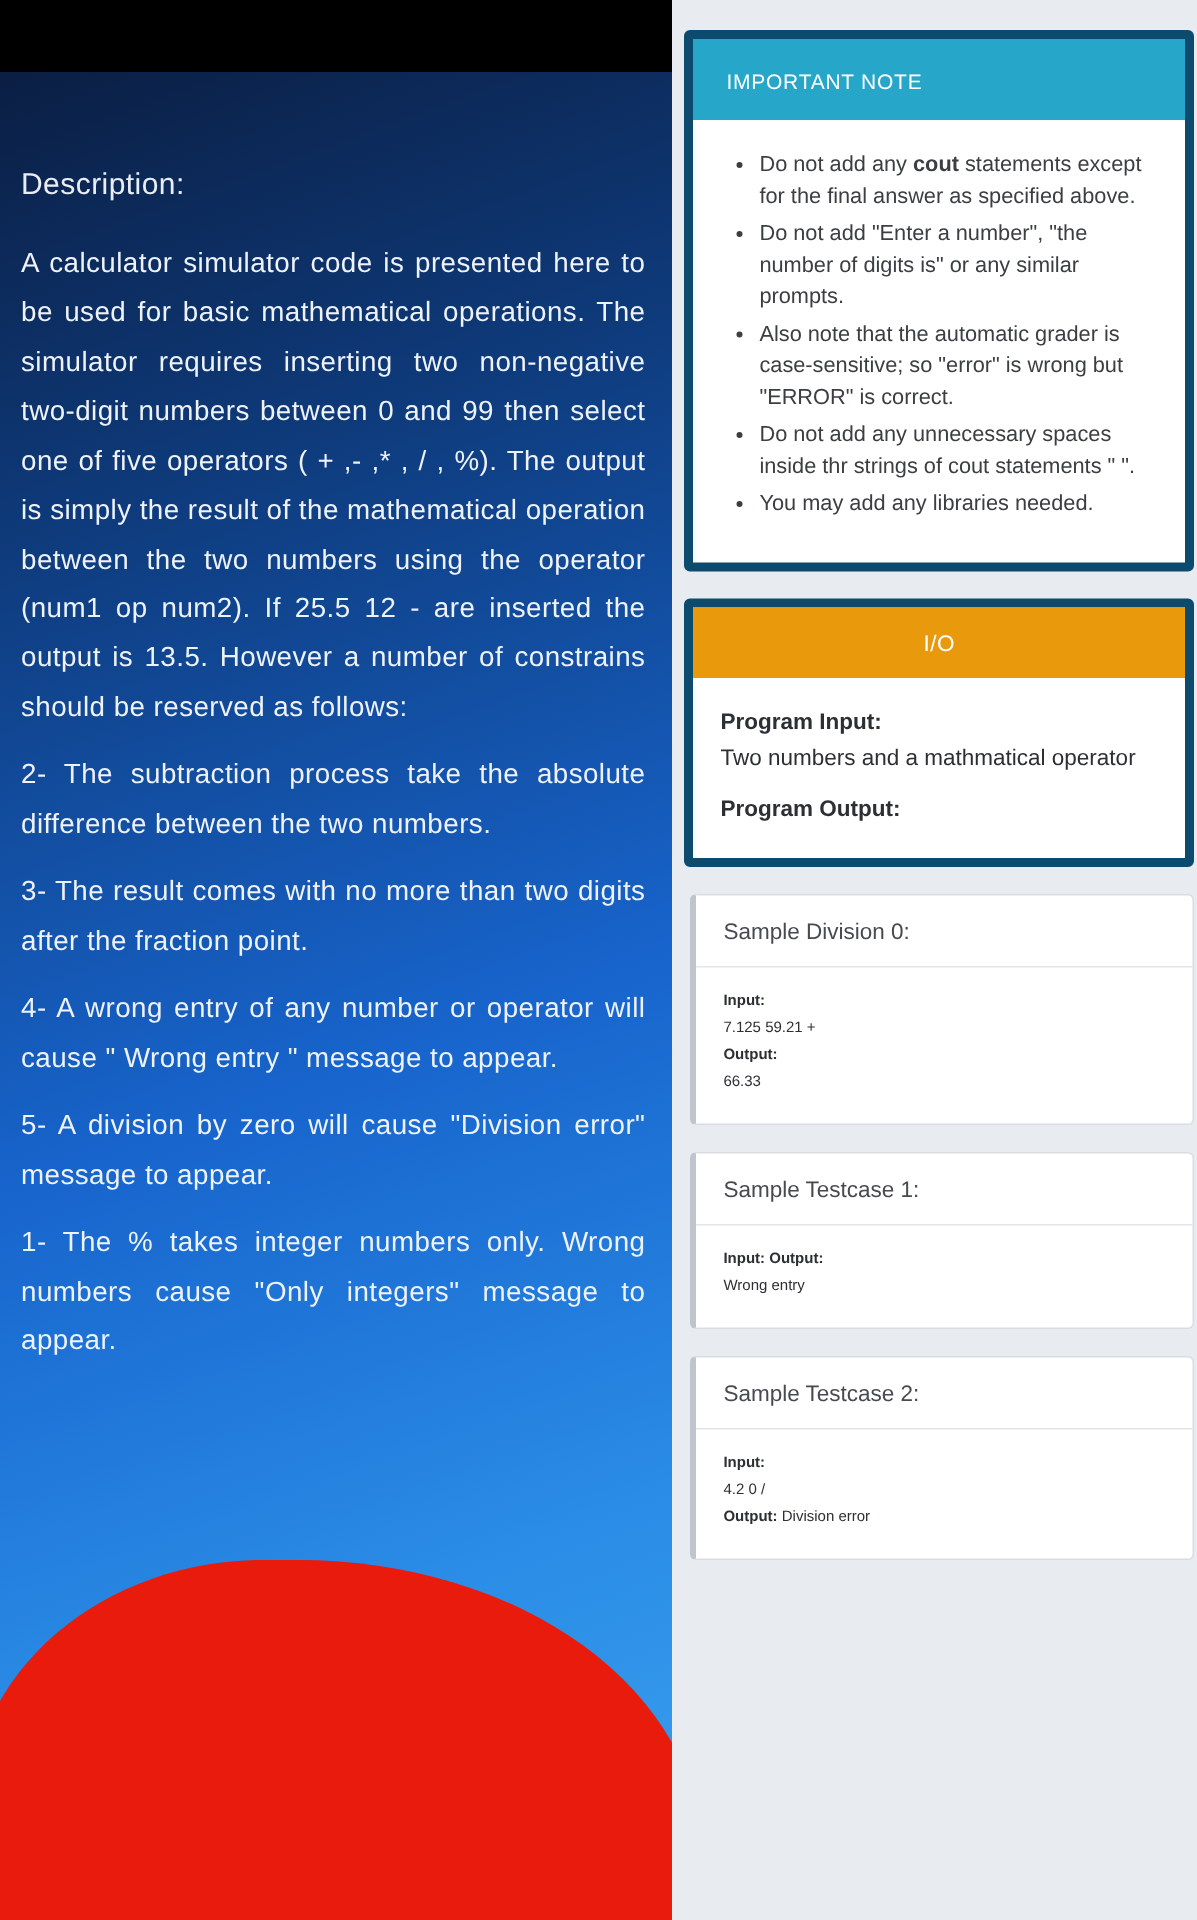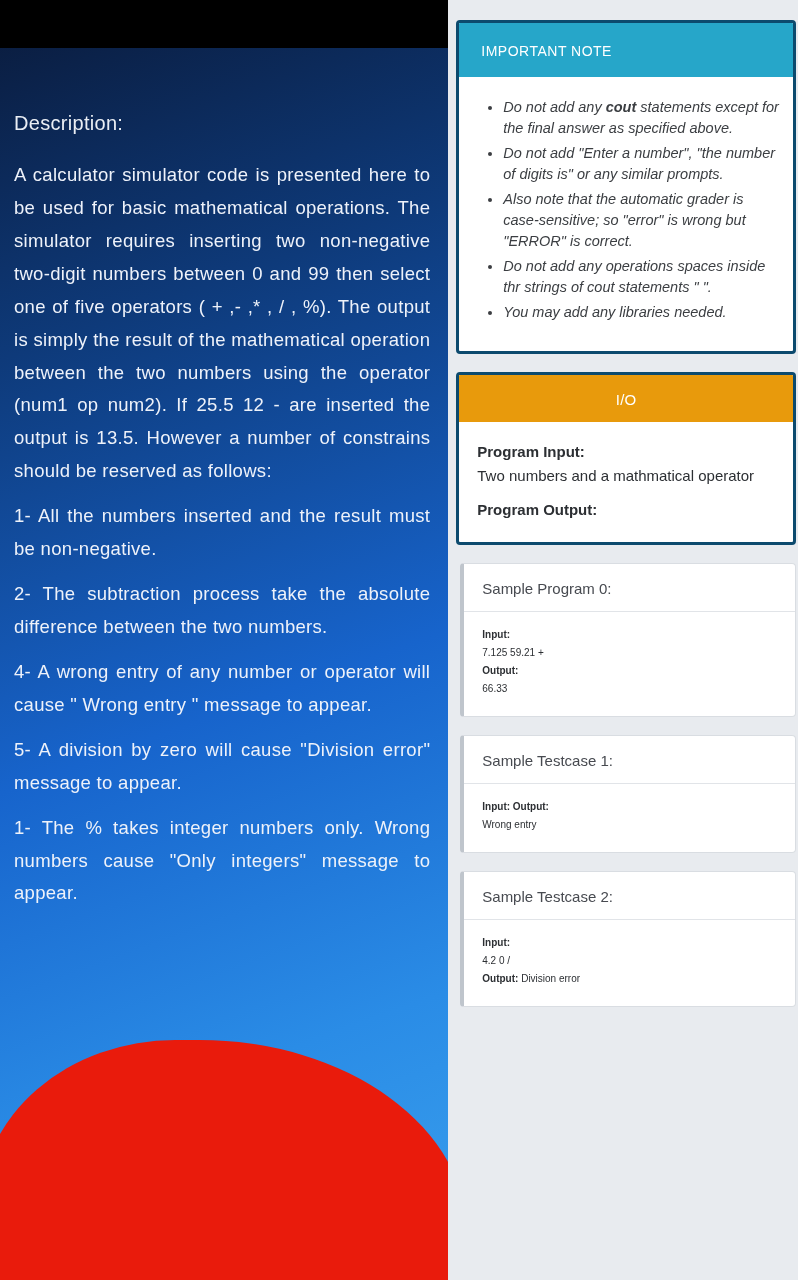--- a/index.html
+++ b/index.html
@@ -40,33 +40,33 @@
     width: 352px;
     background: #e8ebef;
     display: flex;
     flex-direction: column;
     gap: 18px;
     padding: 20px 0 0 0;
     overflow: hidden;
   }
   .card {
     background: #fff;
-    border: 3px solid #0c4a6e;
+    border: 6px solid #0c4a6e;
     border-radius: 4px;
     margin: 0 2px 0 8px;
     overflow: hidden;
   }
   .note-header {
     background: #26a6c9;
     color: #fff;
     padding: 20px 22px 18px;
     font-size: 14px;
     letter-spacing: .5px;
   }
-  .note-body { padding: 20px 12px 24px 28px; font-size: 14.5px; color: #3b3e42; font-style: italic; }
+  .note-body { padding: 20px 12px 24px 28px; font-size: 14.5px; color: #3b3e42; }
   .note-body ul { list-style: disc; padding-left: 16px; }
   .note-body li { margin-bottom: 4px; line-height: 1.45; }
   .note-body b { font-weight: 700; }
   .io-header {
     background: #e89a0c;
     color: #fff;
     padding: 16px 22px 14px;
     font-size: 15px;
     letter-spacing: .3px;
     text-align: center;
@@ -92,55 +92,55 @@
   .tc-body .val { display: block; }
 </style>
 </head>
 <body>
 
 <div class="left-panel">
   <div class="black-strip"></div>
   <div class="desc-title">Description:</div>
   <div class="desc-body">
     <span>A calculator simulator code is presented here to be used for basic mathematical operations. The simulator requires inserting two non-negative two-digit numbers between 0 and 99 then select one of five operators ( + ,- ,* , / , %). The output is simply the result of the mathematical operation between the two numbers using the operator (num1 op num2). If 25.5 12 - are inserted the output is 13.5. However a number of constrains should be reserved as follows:</span>
-    <div class="item">1- All the numbers inserted and the result must be non-negative.</div>
     <div class="item">2- The subtraction process take the absolute difference between the two numbers.</div>
+    <div class="item">3- The result comes with no more than two digits after the fraction point.</div>
     <div class="item">4- A wrong entry of any number or operator will cause " Wrong entry " message to appear.</div>
     <div class="item">5- A division by zero will cause "Division error" message to appear.</div>
     <div class="item">1- The % takes integer numbers only. Wrong numbers cause "Only integers" message to appear.</div>
   </div>
   <div class="red-blob"></div>
 </div>
 
 <div class="right-panel">
 
   <div class="card">
     <div class="note-header">IMPORTANT NOTE</div>
     <div class="note-body">
       <ul>
         <li><span>Do not add any </span><b>cout</b><span> statements except for the final answer as specified above.</span></li>
         <li>Do not add "Enter a number", "the number of digits is" or any similar prompts.</li>
         <li>Also note that the automatic grader is case-sensitive; so "error" is wrong but "ERROR" is correct.</li>
-        <li>Do not add any operations spaces inside thr strings of cout statements " ".</li>
+        <li>Do not add any unnecessary spaces inside thr strings of cout statements " ".</li>
         <li>You may add any libraries needed.</li>
       </ul>
     </div>
   </div>
 
   <div class="card">
     <div class="io-header">I/O</div>
     <div class="io-body">
       <div class="lbl">Program Input:</div>
       <div>Two numbers and a mathmatical operator</div>
       <div class="lbl">Program Output:</div>
     </div>
   </div>
 
   <div class="tc-card">
-    <div class="tc-header">Sample Program 0:</div>
+    <div class="tc-header">Sample Division 0:</div>
     <div class="tc-body">
       <div class="lbl">Input:</div>
       <span class="val">7.125 59.21 +</span>
       <div class="lbl">Output:</div>
       <span class="val">66.33</span>
     </div>
   </div>
 
   <div class="tc-card">
     <div class="tc-header">Sample Testcase 1:</div>

